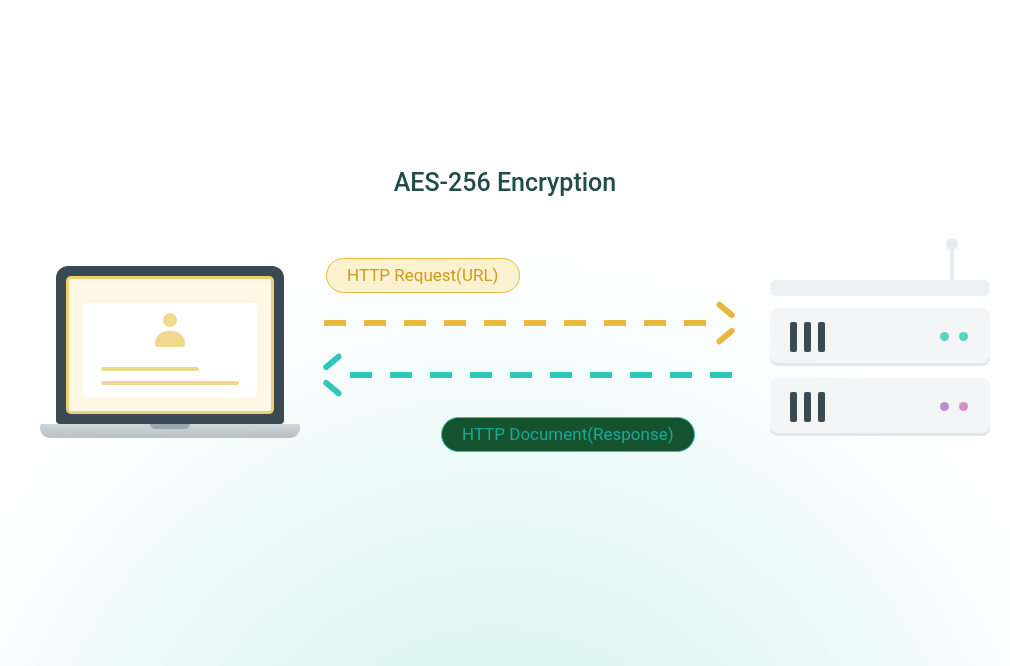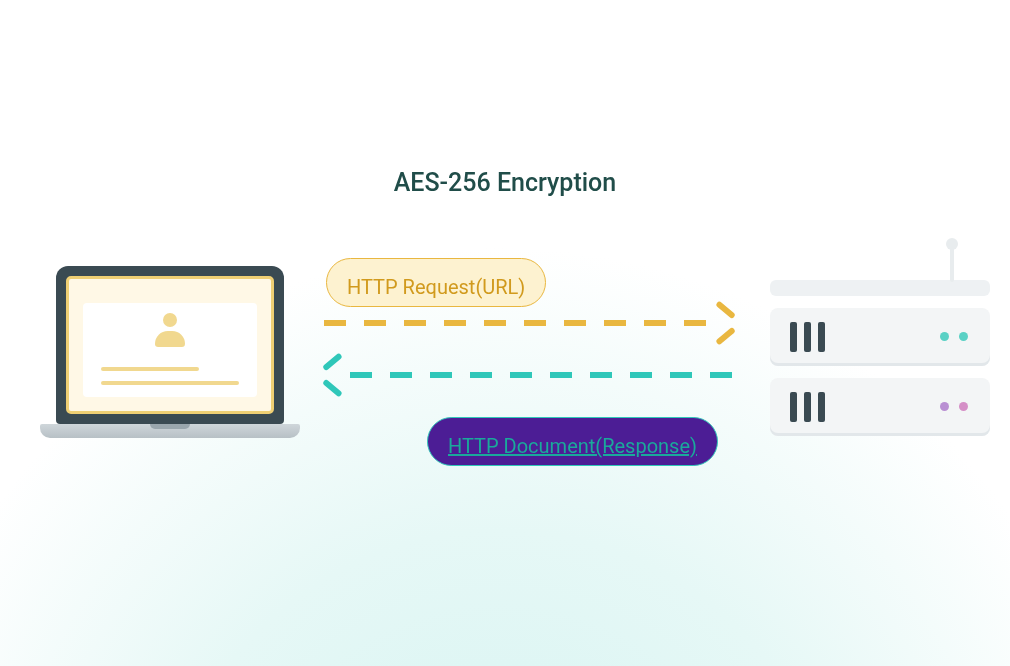--- a/index.html
+++ b/index.html
@@ -33,39 +33,38 @@
     text-align: center;
     font-size: 25px;
     font-weight: 500;
     color: #204d49;
     z-index: 2;
   }
 
   .pill {
     position: absolute;
     z-index: 3;
-    padding: 16px 20px 7px 20px;
+    padding: 6px 20px 7px 20px;
     border-radius: 999px;
-    font-size: 20px;
+    font-size: 17px;
     border: 1px solid;
   }
   .pill-request {
     left: 326px;
     top: 258px;
     background: #fdf2d0;
     border-color: #e9b740;
     color: #d19a1d;
   }
   .pill-response {
-    left: 427px;
+    left: 441px;
     top: 417px;
-    background: #4c1d95;
+    background: #14532d;
     border-color: #2fc7b9;
     color: #1aa99b;
-    text-decoration: underline;
   }
   
   .dash {
     position: absolute;
     height: 6px;
     z-index: 2;
   }
   .dash-req {
     top: 320px; left: 324px; width: 392px;
     background: repeating-linear-gradient(to right, #e9b740 0 22px, transparent 22px 40px);

